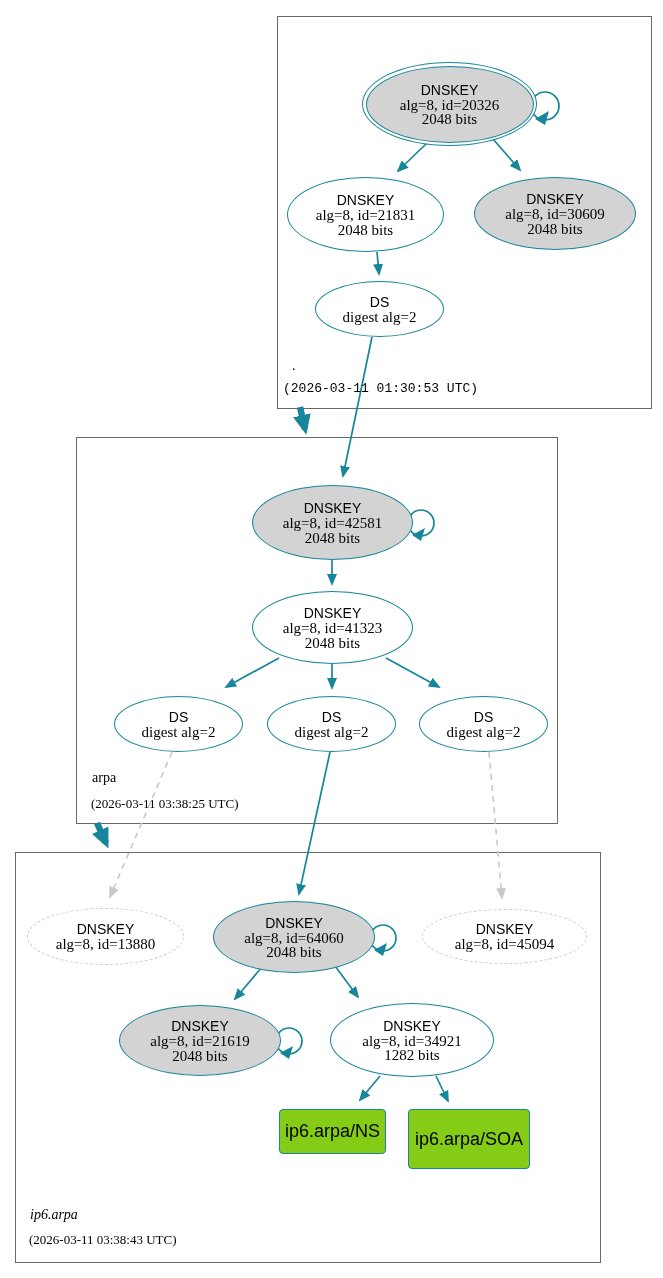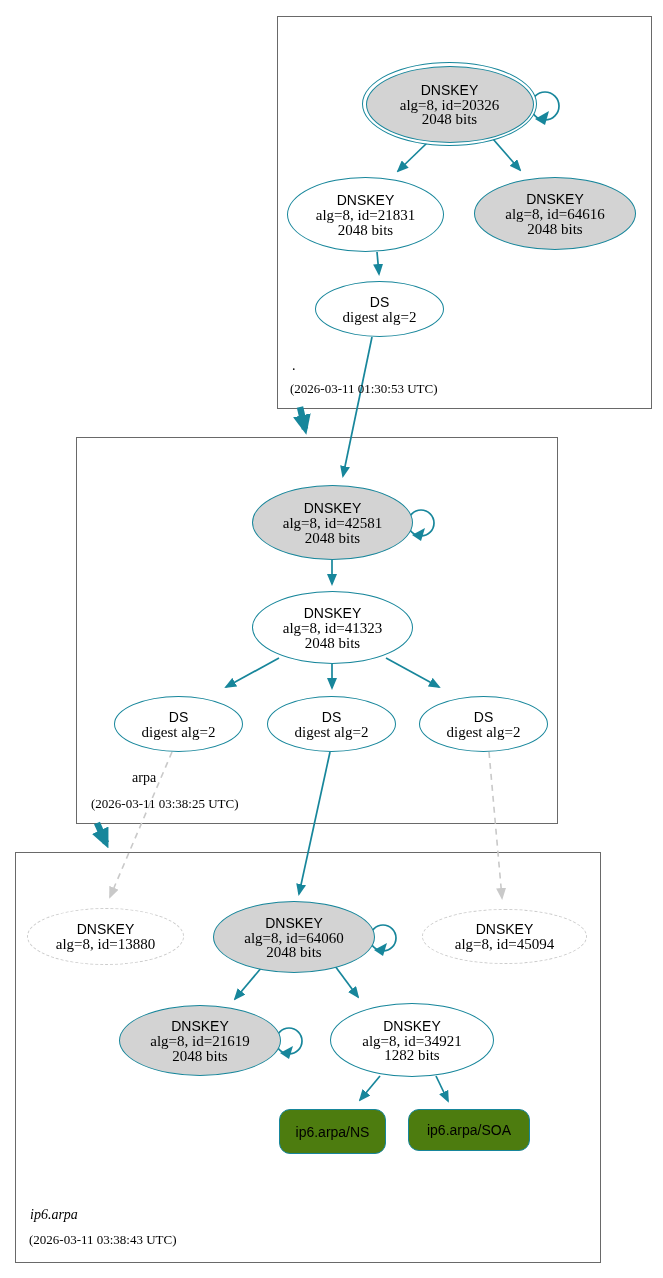--- a/index.html
+++ b/index.html
@@ -10,22 +10,22 @@
   .node{position:absolute;z-index:3;display:flex;flex-direction:column;align-items:center;
         justify-content:center;text-align:center;box-sizing:border-box;white-space:nowrap;}
   .ellipse{border:1.7px solid #17869b;border-radius:50%;background:#ffffff;}
   .ellipse.gray{background:#d3d3d3;}
   .ellipse.dashed{border:1.6px dashed #cccccc;background:#ffffff;}
   .double-outer{position:absolute;z-index:3;border:1.7px solid #17869b;border-radius:50%;
         background:#ffffff;box-sizing:border-box;padding:2.5px;}
   .double-inner{width:100%;height:100%;border:1.7px solid #17869b;border-radius:50%;
         background:#d3d3d3;box-sizing:border-box;display:flex;flex-direction:column;
         align-items:center;justify-content:center;text-align:center;white-space:nowrap;}
-  .rrset{border:1.8px solid #17869b;border-radius:11px;background:#4d7c0f;
-         font-size:14px;color:#000;}
+  .rrset{border:1.8px solid #17869b;border-radius:4px;background:#84cc16;
+         font-size:18px;color:#000;}
   .title{font-family:"Liberation Sans",sans-serif;font-size:14px;line-height:16px;color:#000;}
   .sub{font-family:"Liberation Serif",serif;font-size:15px;line-height:14.5px;color:#000;}
   .zone-label{position:absolute;z-index:3;font-family:"Liberation Serif",serif;
         font-size:14px;color:#000;}
   .zone-ts{position:absolute;z-index:3;font-family:"Liberation Serif",serif;
         font-size:13px;color:#000;}
 </style>
 </head>
 <body>
 
@@ -97,31 +97,31 @@
   </div>
 
   <div class="node ellipse" style="left:287px;top:177px;width:157px;height:75px;">
     <span class="title">DNSKEY</span>
     <span class="sub">alg=8, id=21831</span>
     <span class="sub">2048 bits</span>
   </div>
 
   <div class="node ellipse gray" style="left:474px;top:177px;width:162px;height:73px;">
     <span class="title">DNSKEY</span>
-    <span class="sub">alg=8, id=64616</span>
+    <span class="sub">alg=8, id=30609</span>
     <span class="sub">2048 bits</span>
   </div>
 
   <div class="node ellipse" style="left:315px;top:281px;width:129px;height:56px;">
     <span class="title">DS</span>
     <span class="sub">digest alg=2</span>
   </div>
 
   <div class="zone-label" style="left:292px;top:358px;">.</div>
-  <div class="zone-ts" style="left:290px;top:381px;">(2026-03-11 01:30:53 UTC)</div>
+  <div class="zone-ts" style="left:283px;top:381px;font-family:Liberation Mono, monospace;">(2026-03-11 01:30:53 UTC)</div>
 
   <div class="node ellipse gray" style="left:252px;top:485px;width:161px;height:75px;">
     <span class="title">DNSKEY</span>
     <span class="sub">alg=8, id=42581</span>
     <span class="sub">2048 bits</span>
   </div>
 
   <div class="node ellipse" style="left:252px;top:591px;width:161px;height:73px;">
     <span class="title">DNSKEY</span>
     <span class="sub">alg=8, id=41323</span>
@@ -134,21 +134,21 @@
   </div>
   <div class="node ellipse" style="left:267px;top:696px;width:129px;height:56px;">
     <span class="title">DS</span>
     <span class="sub">digest alg=2</span>
   </div>
   <div class="node ellipse" style="left:419px;top:696px;width:129px;height:56px;">
     <span class="title">DS</span>
     <span class="sub">digest alg=2</span>
   </div>
 
-  <div class="zone-label" style="left:92px;top:770px;margin-left:40px;">arpa</div>
+  <div class="zone-label" style="left:92px;top:770px;">arpa</div>
   <div class="zone-ts" style="left:91px;top:796px;">(2026-03-11 03:38:25 UTC)</div>
 
   <div class="node ellipse dashed" style="left:27px;top:908px;width:157px;height:57px;">
     <span class="title">DNSKEY</span>
     <span class="sub">alg=8, id=13880</span>
   </div>
 
   <div class="node ellipse gray" style="left:213px;top:901px;width:162px;height:72px;">
     <span class="title">DNSKEY</span>
     <span class="sub">alg=8, id=64060</span>
@@ -168,20 +168,20 @@
 
   <div class="node ellipse" style="left:330px;top:1003px;width:164px;height:74px;">
     <span class="title">DNSKEY</span>
     <span class="sub">alg=8, id=34921</span>
     <span class="sub">1282 bits</span>
   </div>
 
   <div class="node rrset" style="left:279px;top:1109px;width:107px;height:45px;">
     <span>ip6.arpa/NS</span>
   </div>
-  <div class="node rrset" style="left:408px;top:1109px;width:122px;height:42px;">
+  <div class="node rrset" style="left:408px;top:1109px;width:122px;height:60px;">
     <span>ip6.arpa/SOA</span>
   </div>
 
   <div class="zone-label" style="left:30px;top:1207px;font-style:italic;">ip6.arpa</div>
   <div class="zone-ts" style="left:29px;top:1232px;">(2026-03-11 03:38:43 UTC)</div>
 
 </div>
 
 </body></html>

